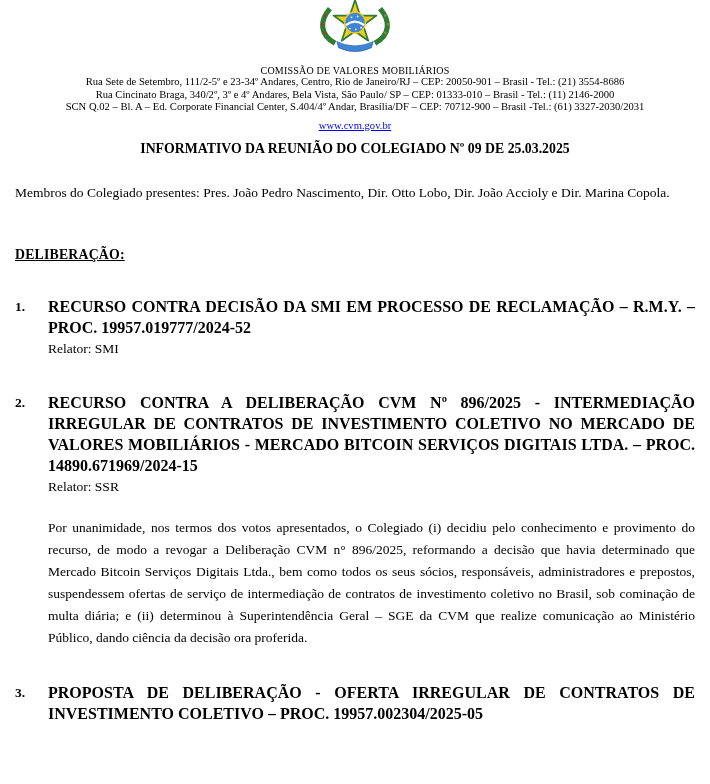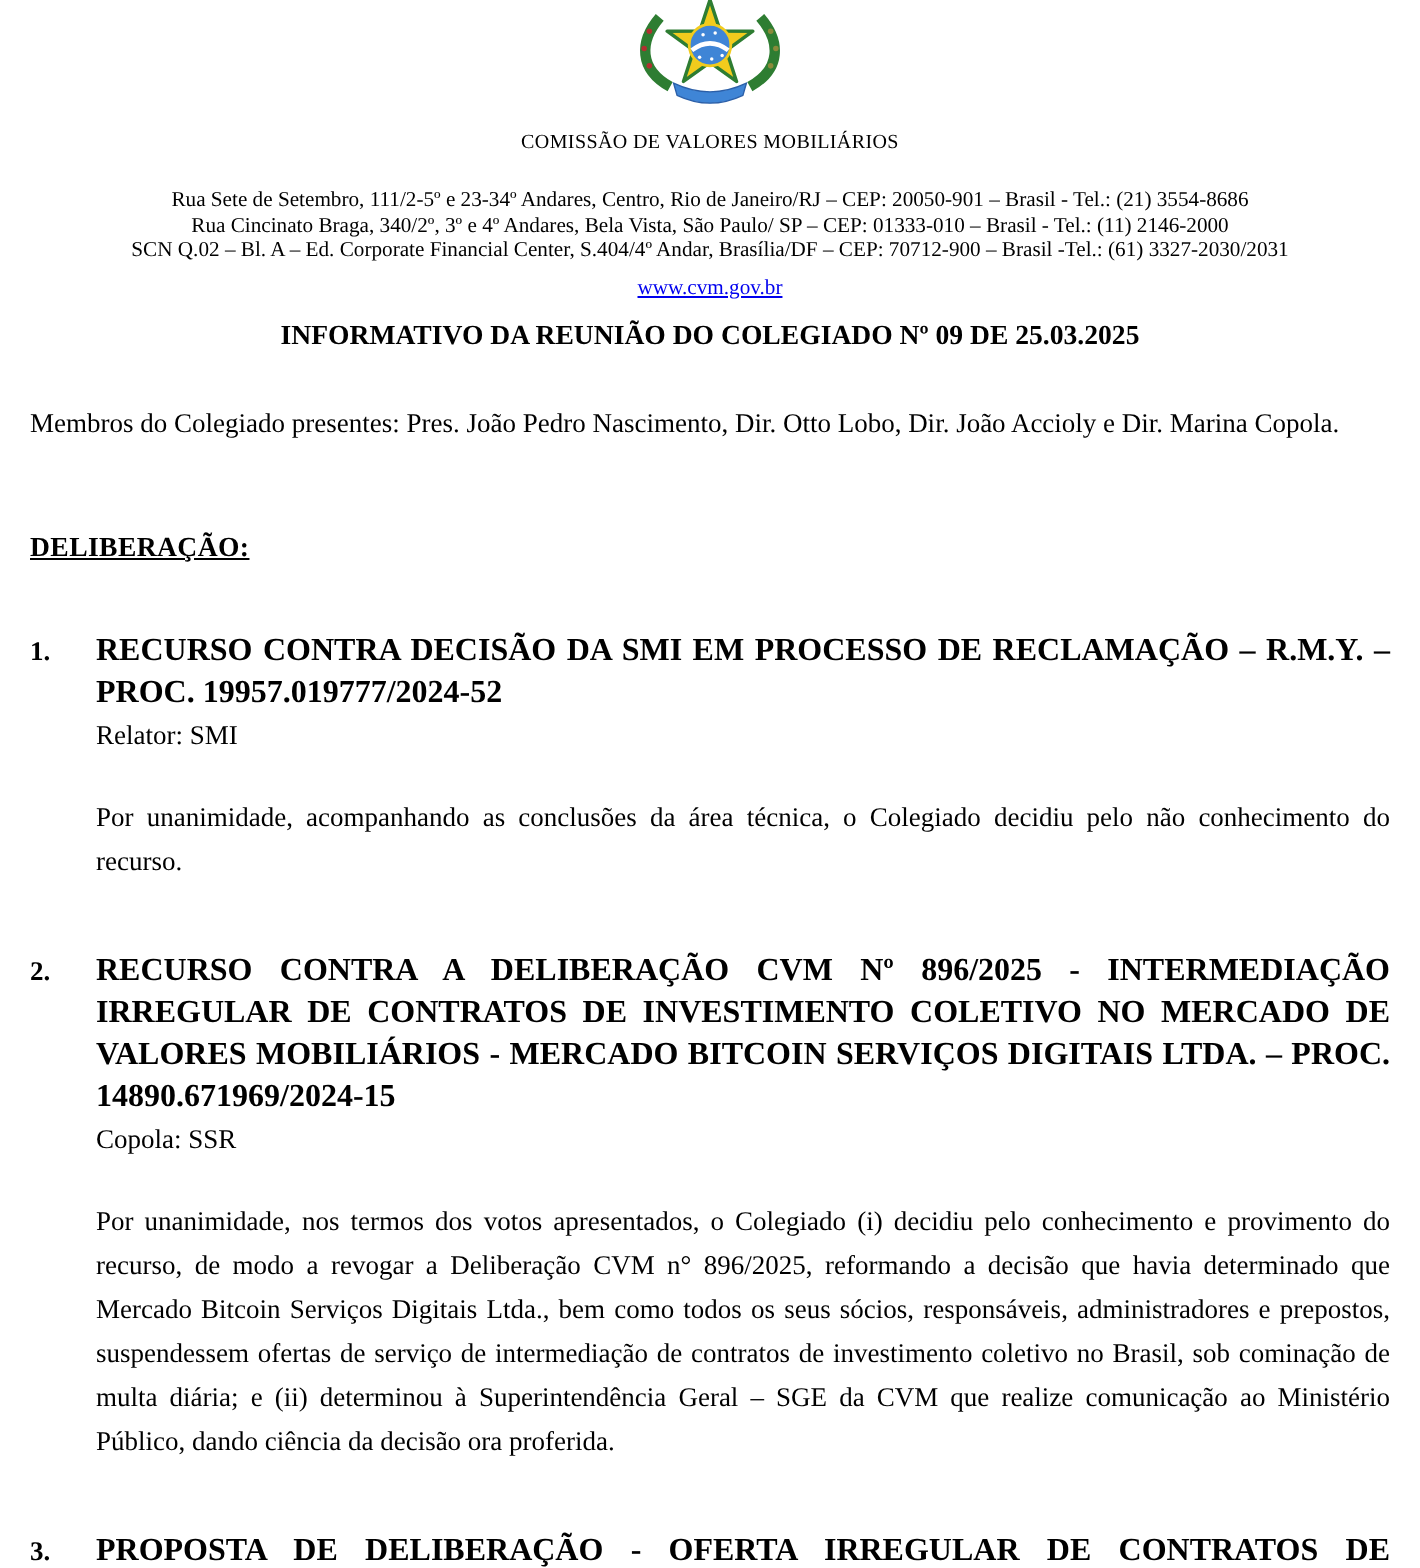--- a/index.html
+++ b/index.html
@@ -15,21 +15,21 @@
   
   .letterhead { text-align: center; }
   .logo-wrap { display: flex; justify-content: center; margin-top: 0; }
   .org-name {
     font-weight: normal;
     font-size: 10px;
     margin-top: 9px;
     letter-spacing: 0.2px;
   }
   .addr-line { font-size: 10.6px; line-height: 12.6px; }
-  .addr-block { margin-top: 18px; }
+  .addr-block { margin-top: 0; }
   .site-link-row { margin-top: 1px; }
   .site-link {
     font-size: 10.6px;
     color: #0000ee;
     text-decoration: underline;
     cursor: pointer;
   }
 
   
   .doc-title {
@@ -129,27 +129,26 @@
 
   <div class="section-heading">DELIBERAÇÃO:</div>
 
   <div class="item">
     <div class="item-number">1.</div>
     <div>
       <div class="item-head">RECURSO CONTRA DECISÃO DA SMI EM PROCESSO DE RECLAMAÇÃO – R.M.Y. – PROC. 19957.019777/2024-52</div>
       <div class="item-meta">Relator: SMI</div>
     </div>
   </div>
-  <p class="item-body">Por unanimidade, acompanhando as conclusões da área técnica, o Colegiado decidiu pelo não conhecimento do recurso.</p>
 
   <div class="item">
     <div class="item-number">2.</div>
     <div>
       <div class="item-head">RECURSO CONTRA A DELIBERAÇÃO CVM Nº 896/2025 - INTERMEDIAÇÃO IRREGULAR DE CONTRATOS DE INVESTIMENTO COLETIVO NO MERCADO DE VALORES MOBILIÁRIOS - MERCADO BITCOIN SERVIÇOS DIGITAIS LTDA. – PROC. 14890.671969/2024-15</div>
-      <div class="item-meta">Copola: SSR</div>
+      <div class="item-meta">Relator: SSR</div>
     </div>
   </div>
   <p class="item-body">Por unanimidade, nos termos dos votos apresentados, o Colegiado (i) decidiu pelo conhecimento e provimento do recurso, de modo a revogar a Deliberação CVM n° 896/2025, reformando a decisão que havia determinado que Mercado Bitcoin Serviços Digitais Ltda., bem como todos os seus sócios, responsáveis, administradores e prepostos, suspendessem ofertas de serviço de intermediação de contratos de investimento coletivo no Brasil, sob cominação de multa diária; e (ii) determinou à Superintendência Geral – SGE da CVM que realize comunicação ao Ministério Público, dando ciência da decisão ora proferida.</p>
 
   <div class="item">
     <div class="item-number">3.</div>
     <div>
       <div class="item-head">PROPOSTA DE DELIBERAÇÃO - OFERTA IRREGULAR DE CONTRATOS DE INVESTIMENTO COLETIVO – PROC. 19957.002304/2025-05</div>
 
     </div>

